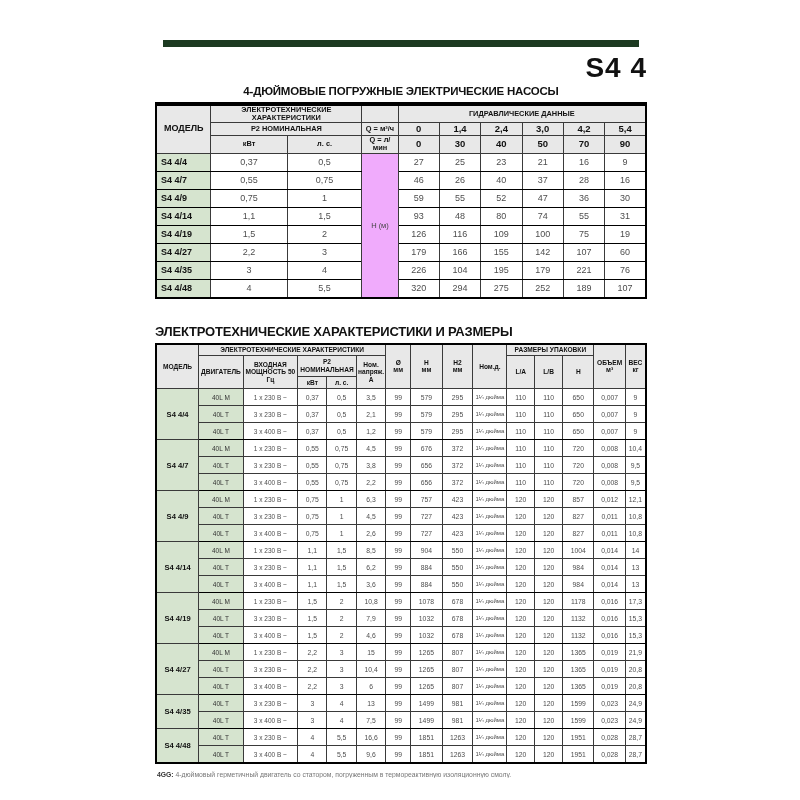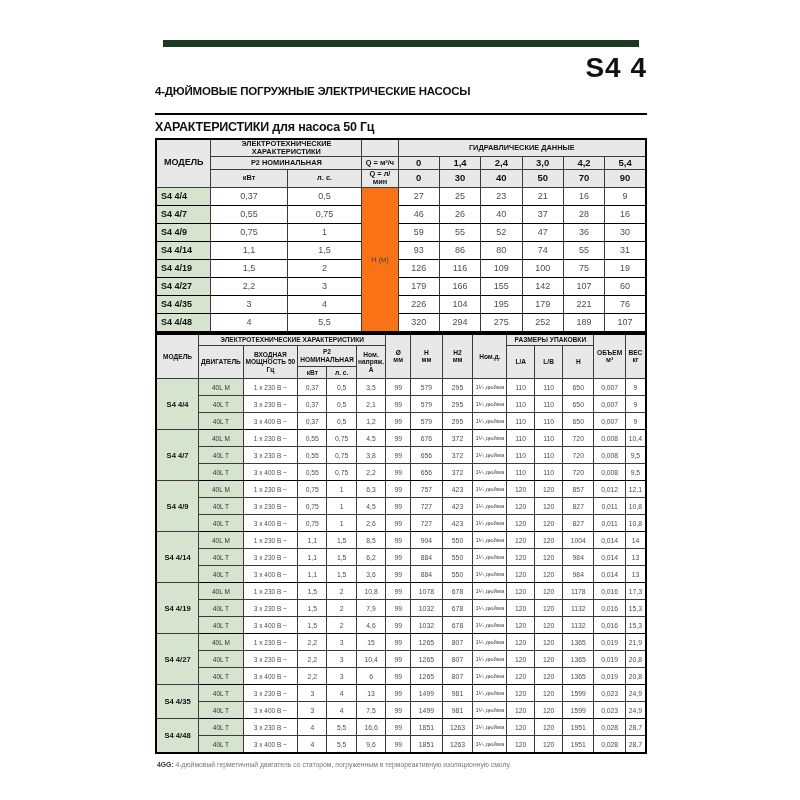--- a/index.html
+++ b/index.html
@@ -9,42 +9,42 @@
   }
   .content { position:absolute; left:155px; top:0; width:492px; }
 
   .brand-bar { margin:40px 8px 0 8px; height:7px; background:#1c3a21; }
 
   .page-title {
     text-align:right; font-size:28px; font-weight:bold; line-height:1;
     margin-top:7px; letter-spacing:1px;
   }
   .page-subtitle {
-    text-align:left; font-size:11.5px; font-weight:bold; margin-top:3px;
-    padding-bottom:16px; border-bottom:2px solid #000; letter-spacing:-0.2px;
+    text-align:center; font-size:11.5px; font-weight:bold; margin-top:3px;
+    padding-bottom:5px; border-bottom:2px solid #000; letter-spacing:-0.2px;
   }
   .sec-heading {
     font-size:12.5px; font-weight:bold; margin-top:5px; margin-bottom:4px;
     letter-spacing:-0.2px;
   }
   .sec-heading.second { margin-top:25px; font-size:13px; }
 
   table { border-collapse:collapse; width:100%; table-layout:fixed; border:2px solid #000; }
   th, td { border:1px solid #3a3a3a; padding:0 1px; text-align:center; vertical-align:middle; overflow:hidden; }
 
   
   #t1 thead th { background:#e8e8e8; font-weight:bold; color:#111; font-size:7.4px; line-height:1.1; }
   #t1 thead tr { height:13px; }
   #t1 thead .numh { font-size:9.5px; }
   #t1 thead .model-h { font-size:9px; }
   #t1 tbody td { height:17px; font-size:9px; color:#4d4d4d; border-bottom:1.5px solid #000; }
   #t1 tbody .model-cell {
     background:#d6e4cf; font-weight:bold; color:#111; text-align:left; padding-left:4px;
   }
-  #t1 tbody .hm-cell { background:#f97316; font-size:7.5px; color:#444; }
+  #t1 tbody .hm-cell { background:#f0abfc; font-size:7.5px; color:#444; }
 
   
   #t2 thead th { background:#e8e8e8; font-weight:bold; color:#111; font-size:6.6px; line-height:1.15; }
   #t2 thead tr.r1 { height:12px; }
   #t2 thead tr.r2 { height:21px; }
   #t2 thead tr.r3 { height:12px; }
   #t2 tbody td { height:16px; font-size:6.8px; color:#4d4d4d; white-space:nowrap; }
   #t2 tbody .model-cell { background:#d6e4cf; font-weight:bold; color:#111; font-size:7.6px; }
   #t2 tbody .motor-cell { background:#d6e4cf; color:#333; font-size:6.5px; }
   #t2 tbody .volt-cell { font-size:6.5px; }
@@ -59,21 +59,20 @@
 <body>
 
 <div class="page">
   <div class="content">
 
     <div class="brand-bar"></div>
 
     <div class="page-title">S4 4</div>
     <div class="page-subtitle">4-ДЮЙМОВЫЕ ПОГРУЖНЫЕ ЭЛЕКТРИЧЕСКИЕ НАСОСЫ</div>
 
-    <div class="sec-heading">ХАРАКТЕРИСТИКИ для насоса 50 Гц</div>
 
     <table id="t1">
       <colgroup>
         <col style="width:11.2%">
           <col style="width:15.6%">
           <col style="width:15.2%">
           <col style="width:7.4%">
         <col style="width:8.43%">
           <col style="width:8.43%">
           <col style="width:8.43%">
@@ -143,21 +142,21 @@
             <td>52</td>
             <td>47</td>
             <td>36</td>
             <td>30</td>
           </tr>
           <tr>
             <td class="model-cell">S4 4/14</td>
             <td>1,1</td>
             <td>1,5</td>
             <td>93</td>
-            <td>86</td>
+            <td>48</td>
             <td>80</td>
             <td>74</td>
             <td>55</td>
             <td>31</td>
           </tr>
           <tr>
             <td class="model-cell">S4 4/19</td>
             <td>1,5</td>
             <td>2</td>
             <td>126</td>
@@ -196,20 +195,21 @@
             <td>320</td>
             <td>294</td>
             <td>275</td>
             <td>252</td>
             <td>189</td>
             <td>107</td>
           </tr>
         </tbody>
     </table>
 
+    <div class="sec-heading second">ЭЛЕКТРОТЕХНИЧЕСКИЕ ХАРАКТЕРИСТИКИ И РАЗМЕРЫ</div>
 
     <table id="t2">
       <colgroup>
         <col style="width:8.7%">
           <col style="width:9.1%">
           <col style="width:11.1%">
         <col style="width:6.0%">
           <col style="width:6.0%">
           <col style="width:6.0%">
         <col style="width:5.1%">

